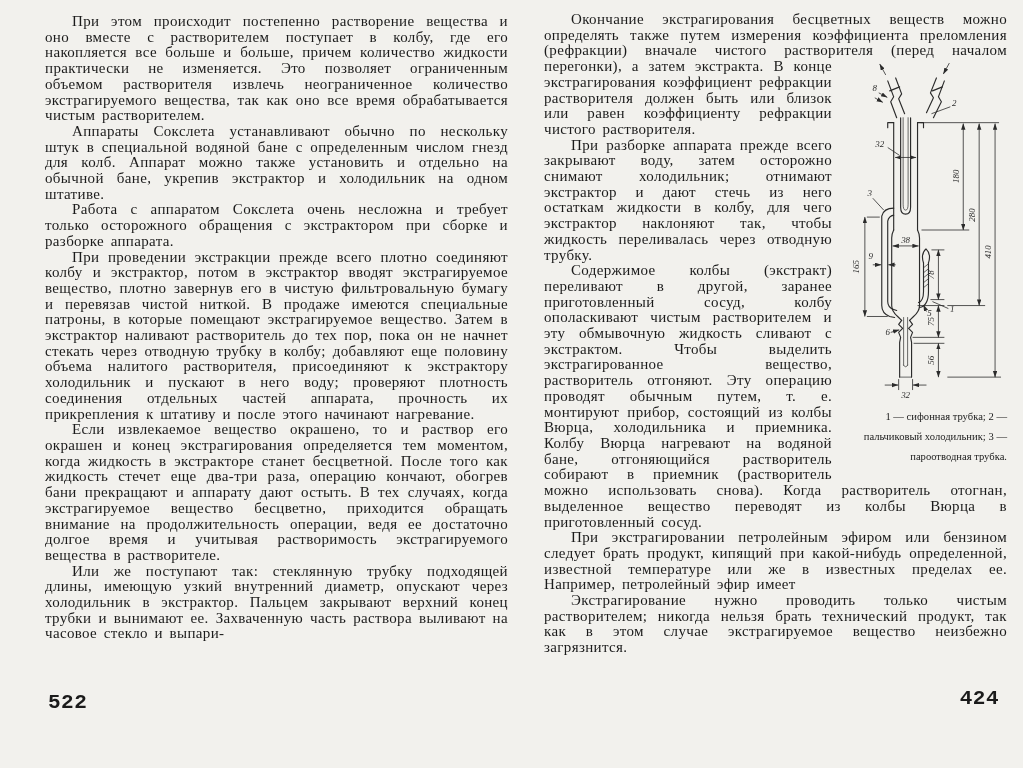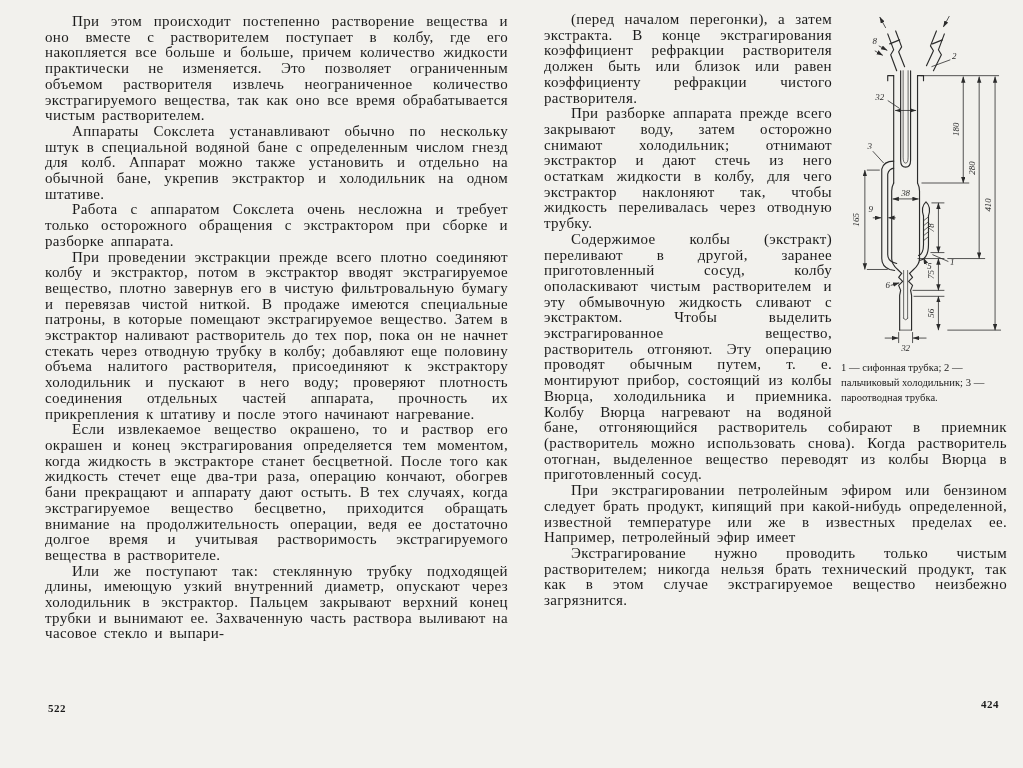--- a/index.html
+++ b/index.html
@@ -21,22 +21,23 @@
     font-size:15px;
     line-height:15.7px;
     text-indent:27px;
     letter-spacing:0.35px;
     word-spacing:2.5px;
   }
   .noind { text-indent:0; }
   .pagenum {
     position:absolute;
     font-weight:bold;
-    font-size:11px;
+    font-size:21px;
     letter-spacing:0.5px;
+    font-family:Liberation Mono, monospace;
   }
   .pagenum-left  { left:48px;  bottom:54px; }
   .pagenum-right { right:24px; bottom:58px; }
   .figure-float {
     float:right;
     display:block;
     width:166px;
     margin:2px 0 6px 9px;
     text-indent:0;
     letter-spacing:0; word-spacing:0;
@@ -45,22 +46,22 @@
   .fig-title {
     display:block;
     font-size:12.3px;
     line-height:14.4px;
     text-align:center;
     margin-top:5px;
   }
   .fig-legend {
     display:block;
     font-size:10.6px;
-    line-height:15px;
-    text-align:left;
+    line-height:20px;
+    text-align:right;
     margin-top:3px;
   }
   
   .glass  { stroke:#2b2b2b; stroke-width:1.15; fill:none; stroke-linecap:round; stroke-linejoin:round; }
   .thin   { stroke:#2b2b2b; stroke-width:0.7;  fill:none; }
   .dim    { stroke:#2b2b2b; stroke-width:0.8;  fill:none; }
   .dimtxt { font-family:"Liberation Serif", serif; font-style:italic; font-size:9px; fill:#2b2b2b; }
 </style>
 </head>
 <body>
@@ -72,20 +73,21 @@
     <p class="par">Аппараты Сокслета устанавливают обычно по нескольку штук в специальной водяной бане с определенным числом гнезд для колб. Аппарат можно также установить и отдельно на обычной бане, укрепив экстрактор и холодильник на одном штативе.</p>
     <p class="par">Работа с аппаратом Сокслета очень несложна и требует только осторожного обращения с экстрактором при сборке и разборке аппарата.</p>
     <p class="par">При проведении экстракции прежде всего плотно соединяют колбу и экстрактор, потом в экстрактор вводят экстрагируемое вещество, плотно завернув его в чистую фильтровальную бумагу и перевязав чистой ниткой. В продаже имеются специальные патроны, в которые помещают экстрагируемое вещество. Затем в экстрактор наливают растворитель до тех пор, пока он не начнет стекать через отводную трубку в колбу; добавляют еще половину объема налитого растворителя, присоединяют к экстрактору холодильник и пускают в него воду; проверяют плотность соединения отдельных частей аппарата, прочность их прикрепления к штативу и после этого начинают нагревание.</p>
     <p class="par">Если извлекаемое вещество окрашено, то и раствор его окрашен и конец экстрагирования определяется тем моментом, когда жидкость в экстракторе станет бесцветной. После того как жидкость стечет еще два-три раза, операцию кончают, обогрев бани прекращают и аппарату дают остыть. В тех случаях, когда экстрагируемое вещество бесцветно, приходится обращать внимание на продолжительность операции, ведя ее достаточно долгое время и учитывая растворимость экстрагируемого вещества в растворителе.</p>
     <p class="par">Или же поступают так: стеклянную трубку подходящей длины, имеющую узкий внутренний диаметр, опускают через холодильник в экстрактор. Пальцем закрывают верхний конец трубки и вынимают ее. Захваченную часть раствора выливают на часовое стекло и выпари-</p>
     <span class="pagenum pagenum-left">522</span>
   </div>
 
   <div class="page page-right">
     <p class="par">
+      <span>Окончание экстрагирования бесцветных веществ можно определять также путем измерения коэффициента преломления (рефракции) вначале чистого растворителя</span>
       
       <span class="figure-float">
         <svg viewBox="0 0 165 345" width="164" height="343" aria-hidden="true">
           <defs>
             <marker id="ah" markerWidth="8" markerHeight="6" refX="6.2" refY="2.2" orient="auto-start-reverse" markerUnits="userSpaceOnUse">
               <path d="M0,0 L6.5,2.2 L0,4.4 Z" fill="#2b2b2b"></path>
             </marker>
           </defs>
 
           <g class="glass">

